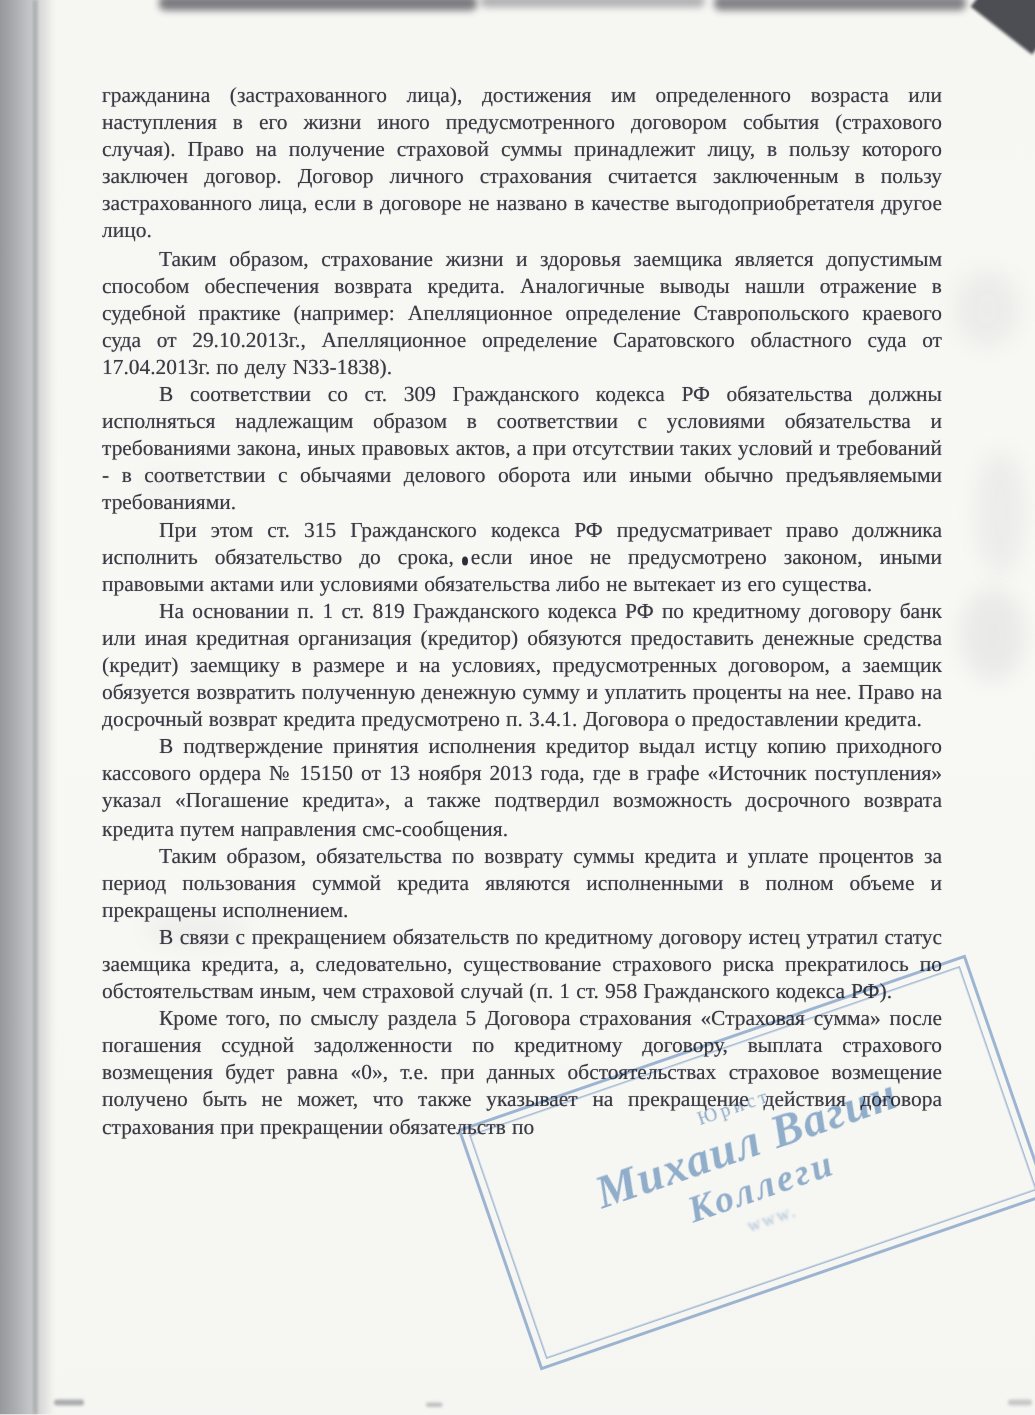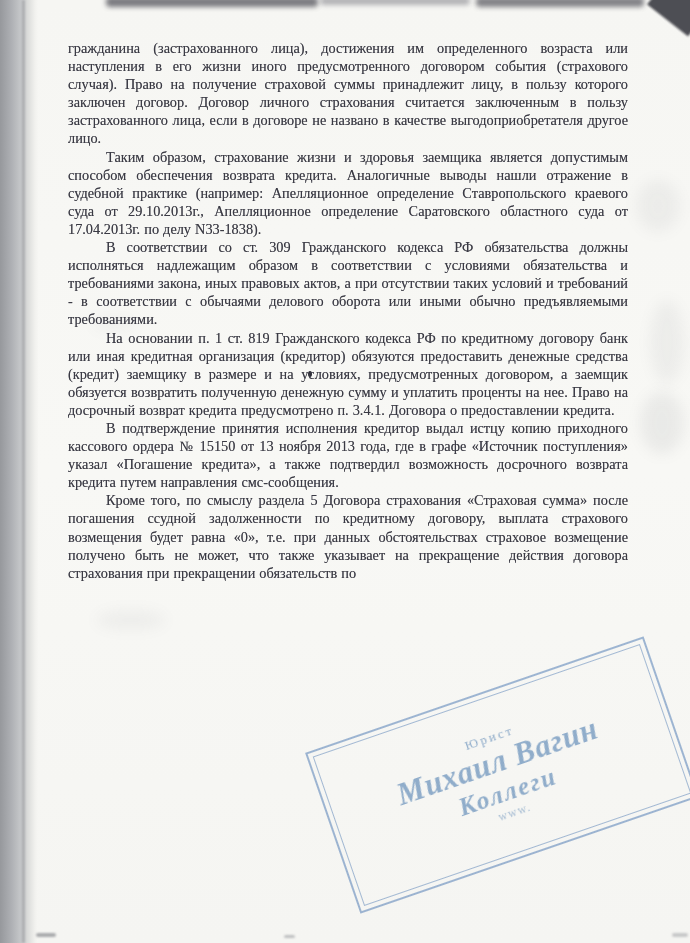--- a/index.html
+++ b/index.html
@@ -49,21 +49,21 @@
   
   .text-block {
     position: absolute; left: 68px; top: 39px; width: 560px;
     font-size: 14.3px; line-height: 18.1px;
     color: #3a3a44;
     text-align: justify;
     text-shadow: 0 0 0.6px rgba(55,55,66,0.55);
     word-spacing: 0.5px;
   }
   .text-block p { margin: 0; text-indent: 38px; }
-  .text-block p.no-indent { text-indent: 0; }
+  .text-block p.no-indent { text-indent: 0; margin-top: 16px; }
 
   
   .stamp {
     position: absolute; left: 323px; top: 690px; width: 358px; height: 170px;
     transform: rotate(-19deg);
     color: #7da2cb;
     mix-blend-mode: multiply;
     opacity: .82;
     filter: blur(0.4px);
   }
@@ -100,22 +100,25 @@
   <div class="ink-dot"></div>
 
   <div class="smudge smudge-bottom-1"></div>
   <div class="smudge smudge-bottom-2"></div>
   <div class="smudge smudge-bottom-3"></div>
 
   <div class="text-block">
     <p class="no-indent">гражданина (застрахованного лица), достижения им определенного возраста или наступления в его жизни иного предусмотренного договором события (страхового случая). Право на получение страховой суммы принадлежит лицу, в пользу которого заключен договор. Договор личного страхования считается заключенным в пользу застрахованного лица, если в договоре не названо в качестве выгодоприобретателя другое лицо.</p>
     <p>Таким образом, страхование жизни и здоровья заемщика является допустимым способом обеспечения возврата кредита. Аналогичные выводы нашли отражение в судебной практике (например: Апелляционное определение Ставропольского краевого суда от 29.10.2013г., Апелляционное определение Саратовского областного суда от 17.04.2013г. по делу N33-1838).</p>
     <p>В соответствии со ст. 309 Гражданского кодекса РФ обязательства должны исполняться надлежащим образом в соответствии с условиями обязательства и требованиями закона, иных правовых актов, а при отсутствии таких условий и требований - в соответствии с обычаями делового оборота или иными обычно предъявляемыми требованиями.</p>
+    <p>При этом ст. 315 Гражданского кодекса РФ предусматривает право должника исполнить обязательство до срока, если иное не предусмотрено законом, иными правовыми актами или условиями обязательства либо не вытекает из его существа.</p>
     <p>На основании п. 1 ст. 819 Гражданского кодекса РФ по кредитному договору банк или иная кредитная организация (кредитор) обязуются предоставить денежные средства (кредит) заемщику в размере и на условиях, предусмотренных договором, а заемщик обязуется возвратить полученную денежную сумму и уплатить проценты на нее. Право на досрочный возврат кредита предусмотрено п. 3.4.1. Договора о предоставлении кредита.</p>
     <p>В подтверждение принятия исполнения кредитор выдал истцу копию приходного кассового ордера № 15150 от 13 ноября 2013 года, где в графе «Источник поступления» указал «Погашение кредита», а также подтвердил возможность досрочного возврата кредита путем направления смс-сообщения.</p>
+    <p>Таким образом, обязательства по возврату суммы кредита и уплате процентов за период пользования суммой кредита являются исполненными в полном объеме и прекращены исполнением.</p>
+    <p>В связи с прекращением обязательств по кредитному договору истец утратил статус заемщика кредита, а, следовательно, существование страхового риска прекратилось по обстоятельствам иным, чем страховой случай (п. 1 ст. 958 Гражданского кодекса РФ).</p>
     <p>Кроме того, по смыслу раздела 5 Договора страхования «Страховая сумма» после погашения ссудной задолженности по кредитному договору, выплата страхового возмещения будет равна «0», т.е. при данных обстоятельствах страховое возмещение получено быть не может, что также указывает на прекращение действия договора страхования при прекращении обязательств по</p>
   </div>
 
   <div class="stamp">
     <div class="stamp-border-outer"></div>
     <div class="stamp-border-inner"></div>
     <div class="stamp-content">
       <span class="stamp-small">Юрист</span>
       <span class="stamp-big">Михаил Вагин</span>
       <span class="stamp-mid">Коллеги</span>

